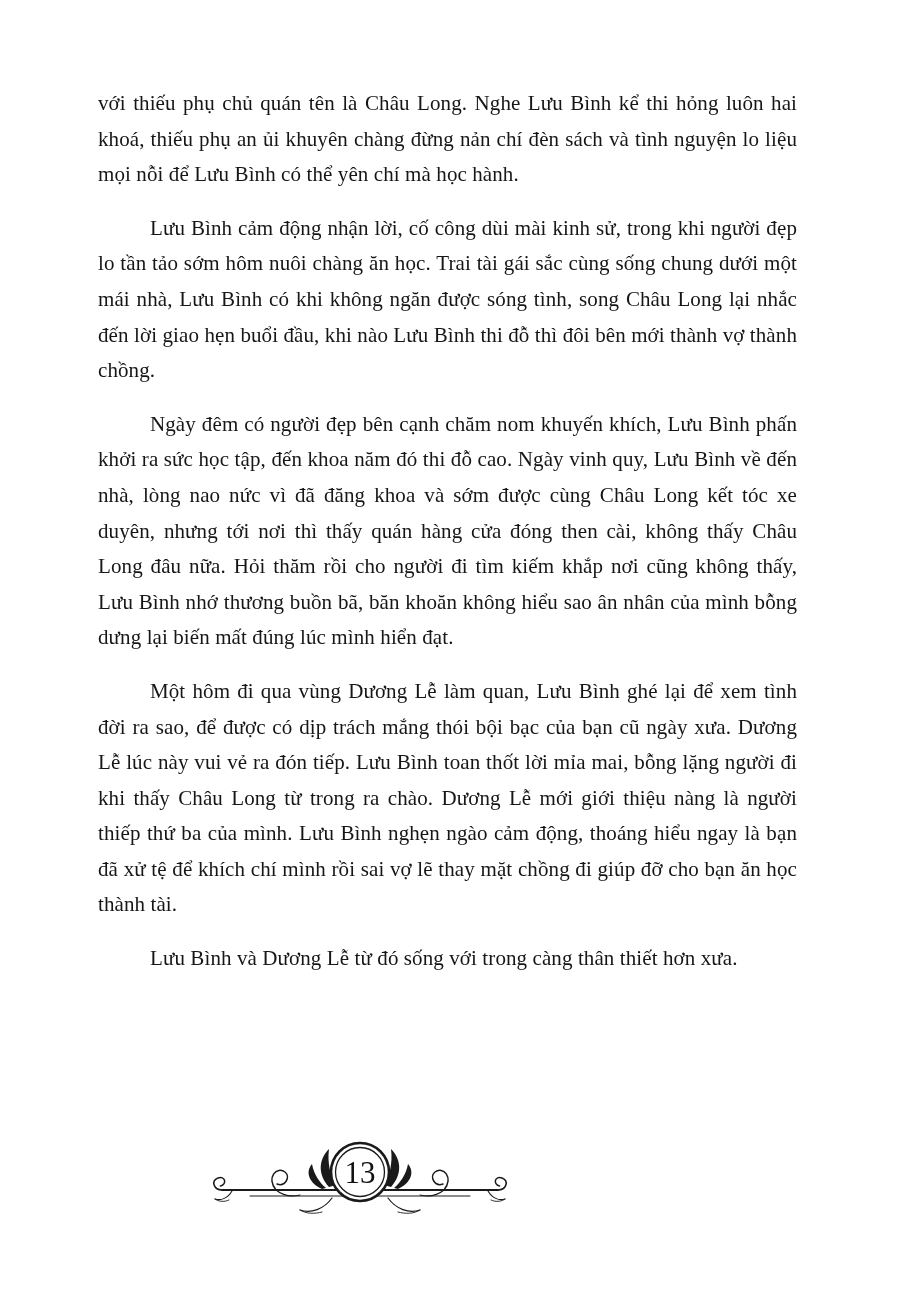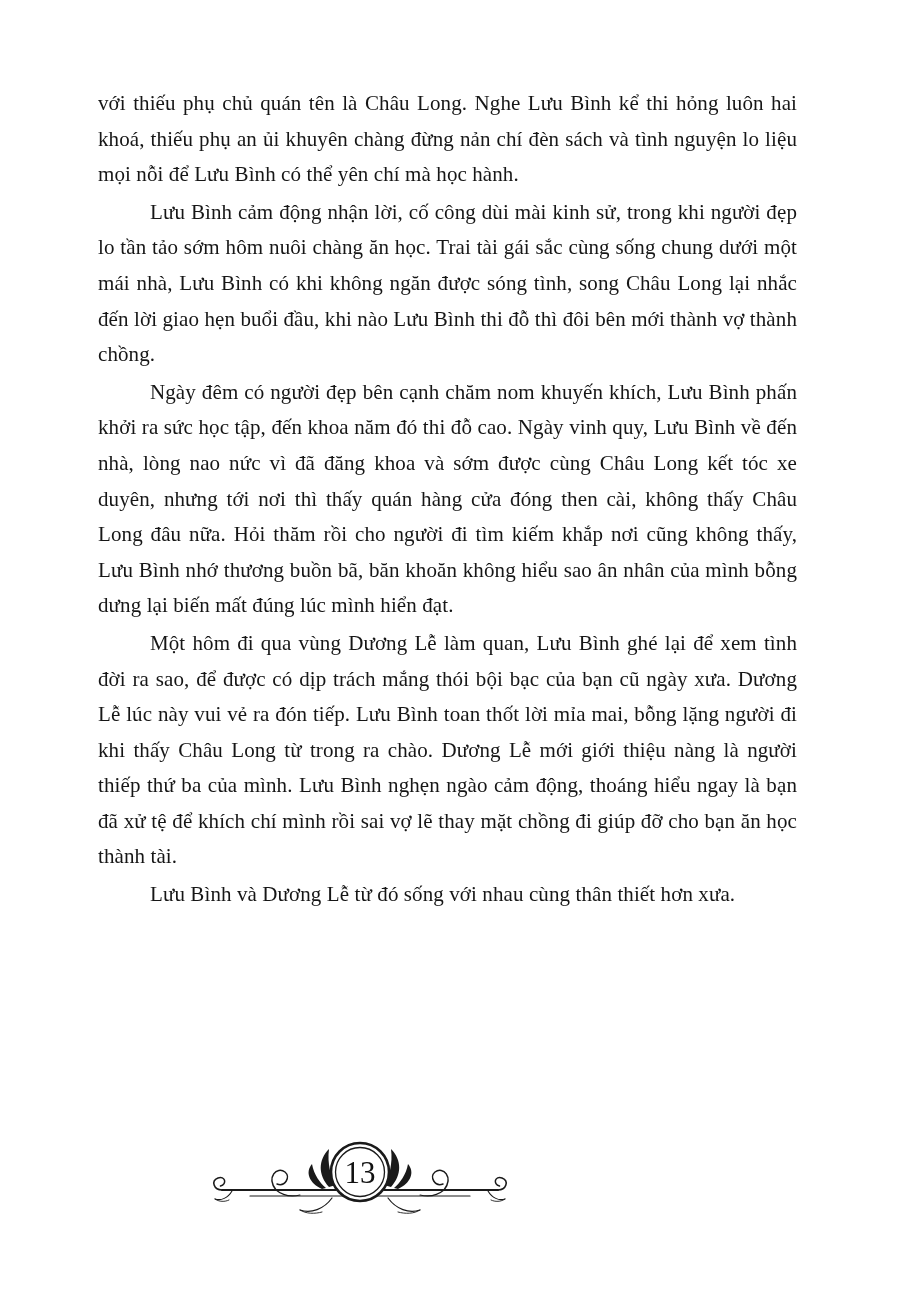--- a/index.html
+++ b/index.html
@@ -25,21 +25,21 @@
     line-height: 35.6px;
     text-align: justify;
     letter-spacing: 0.1px;
   }
   .text-block p {
     margin: 0;
     padding: 0;
   }
   .text-block p.indent {
     text-indent: 52px;
-    margin-top: 2px;
+    margin-top: 18px;
   }
   .footer-ornament {
     position: absolute;
     left: 0;
     top: 1128px;
     width: 719px;
     display: flex;
     justify-content: center;
   }
   .footer-ornament svg text {
@@ -49,21 +49,21 @@
 </head>
 <body>
 
 <div class="page">
 
   <div class="text-block">
     <p>với thiếu phụ chủ quán tên là Châu Long. Nghe Lưu Bình kể thi hỏng luôn hai khoá, thiếu phụ an ủi khuyên chàng đừng nản chí đèn sách và tình nguyện lo liệu mọi nỗi để Lưu Bình có thể yên chí mà học hành.</p>
     <p class="indent">Lưu Bình cảm động nhận lời, cố công dùi mài kinh sử, trong khi người đẹp lo tần tảo sớm hôm nuôi chàng ăn học. Trai tài gái sắc cùng sống chung dưới một mái nhà, Lưu Bình có khi không ngăn được sóng tình, song Châu Long lại nhắc đến lời giao hẹn buổi đầu, khi nào Lưu Bình thi đỗ thì đôi bên mới thành vợ thành chồng.</p>
     <p class="indent">Ngày đêm có người đẹp bên cạnh chăm nom khuyến khích, Lưu Bình phấn khởi ra sức học tập, đến khoa năm đó thi đỗ cao. Ngày vinh quy, Lưu Bình về đến nhà, lòng nao nức vì đã đăng khoa và sớm được cùng Châu Long kết tóc xe duyên, nhưng tới nơi thì thấy quán hàng cửa đóng then cài, không thấy Châu Long đâu nữa. Hỏi thăm rồi cho người đi tìm kiếm khắp nơi cũng không thấy, Lưu Bình nhớ thương buồn bã, băn khoăn không hiểu sao ân nhân của mình bỗng dưng lại biến mất đúng lúc mình hiển đạt.</p>
     <p class="indent">Một hôm đi qua vùng Dương Lễ làm quan, Lưu Bình ghé lại để xem tình đời ra sao, để được có dịp trách mắng thói bội bạc của bạn cũ ngày xưa. Dương Lễ lúc này vui vẻ ra đón tiếp. Lưu Bình toan thốt lời mỉa mai, bỗng lặng người đi khi thấy Châu Long từ trong ra chào. Dương Lễ mới giới thiệu nàng là người thiếp thứ ba của mình. Lưu Bình nghẹn ngào cảm động, thoáng hiểu ngay là bạn đã xử tệ để khích chí mình rồi sai vợ lẽ thay mặt chồng đi giúp đỡ cho bạn ăn học thành tài.</p>
-    <p class="indent">Lưu Bình và Dương Lễ từ đó sống với nhau cùng thân thiết hơn xưa.</p>
+    <p class="indent">Lưu Bình và Dương Lễ từ đó sống với trong càng thân thiết hơn xưa.</p>
   </div>
 
   <div class="footer-ornament">
     <svg width="300" height="96" viewBox="0 0 300 96">
       <g id="halfL" stroke="#1a1a1a" fill="none" stroke-linecap="round">
 
         <path d="M12,62 H126" stroke-width="2"></path>
         <path d="M40,68 H133" stroke-width="1.2"></path>
 
         <path d="M12,62 C4,62 0.5,53 8,50 C15,47.5 17.5,56 10.5,58" stroke-width="1.5"></path>

